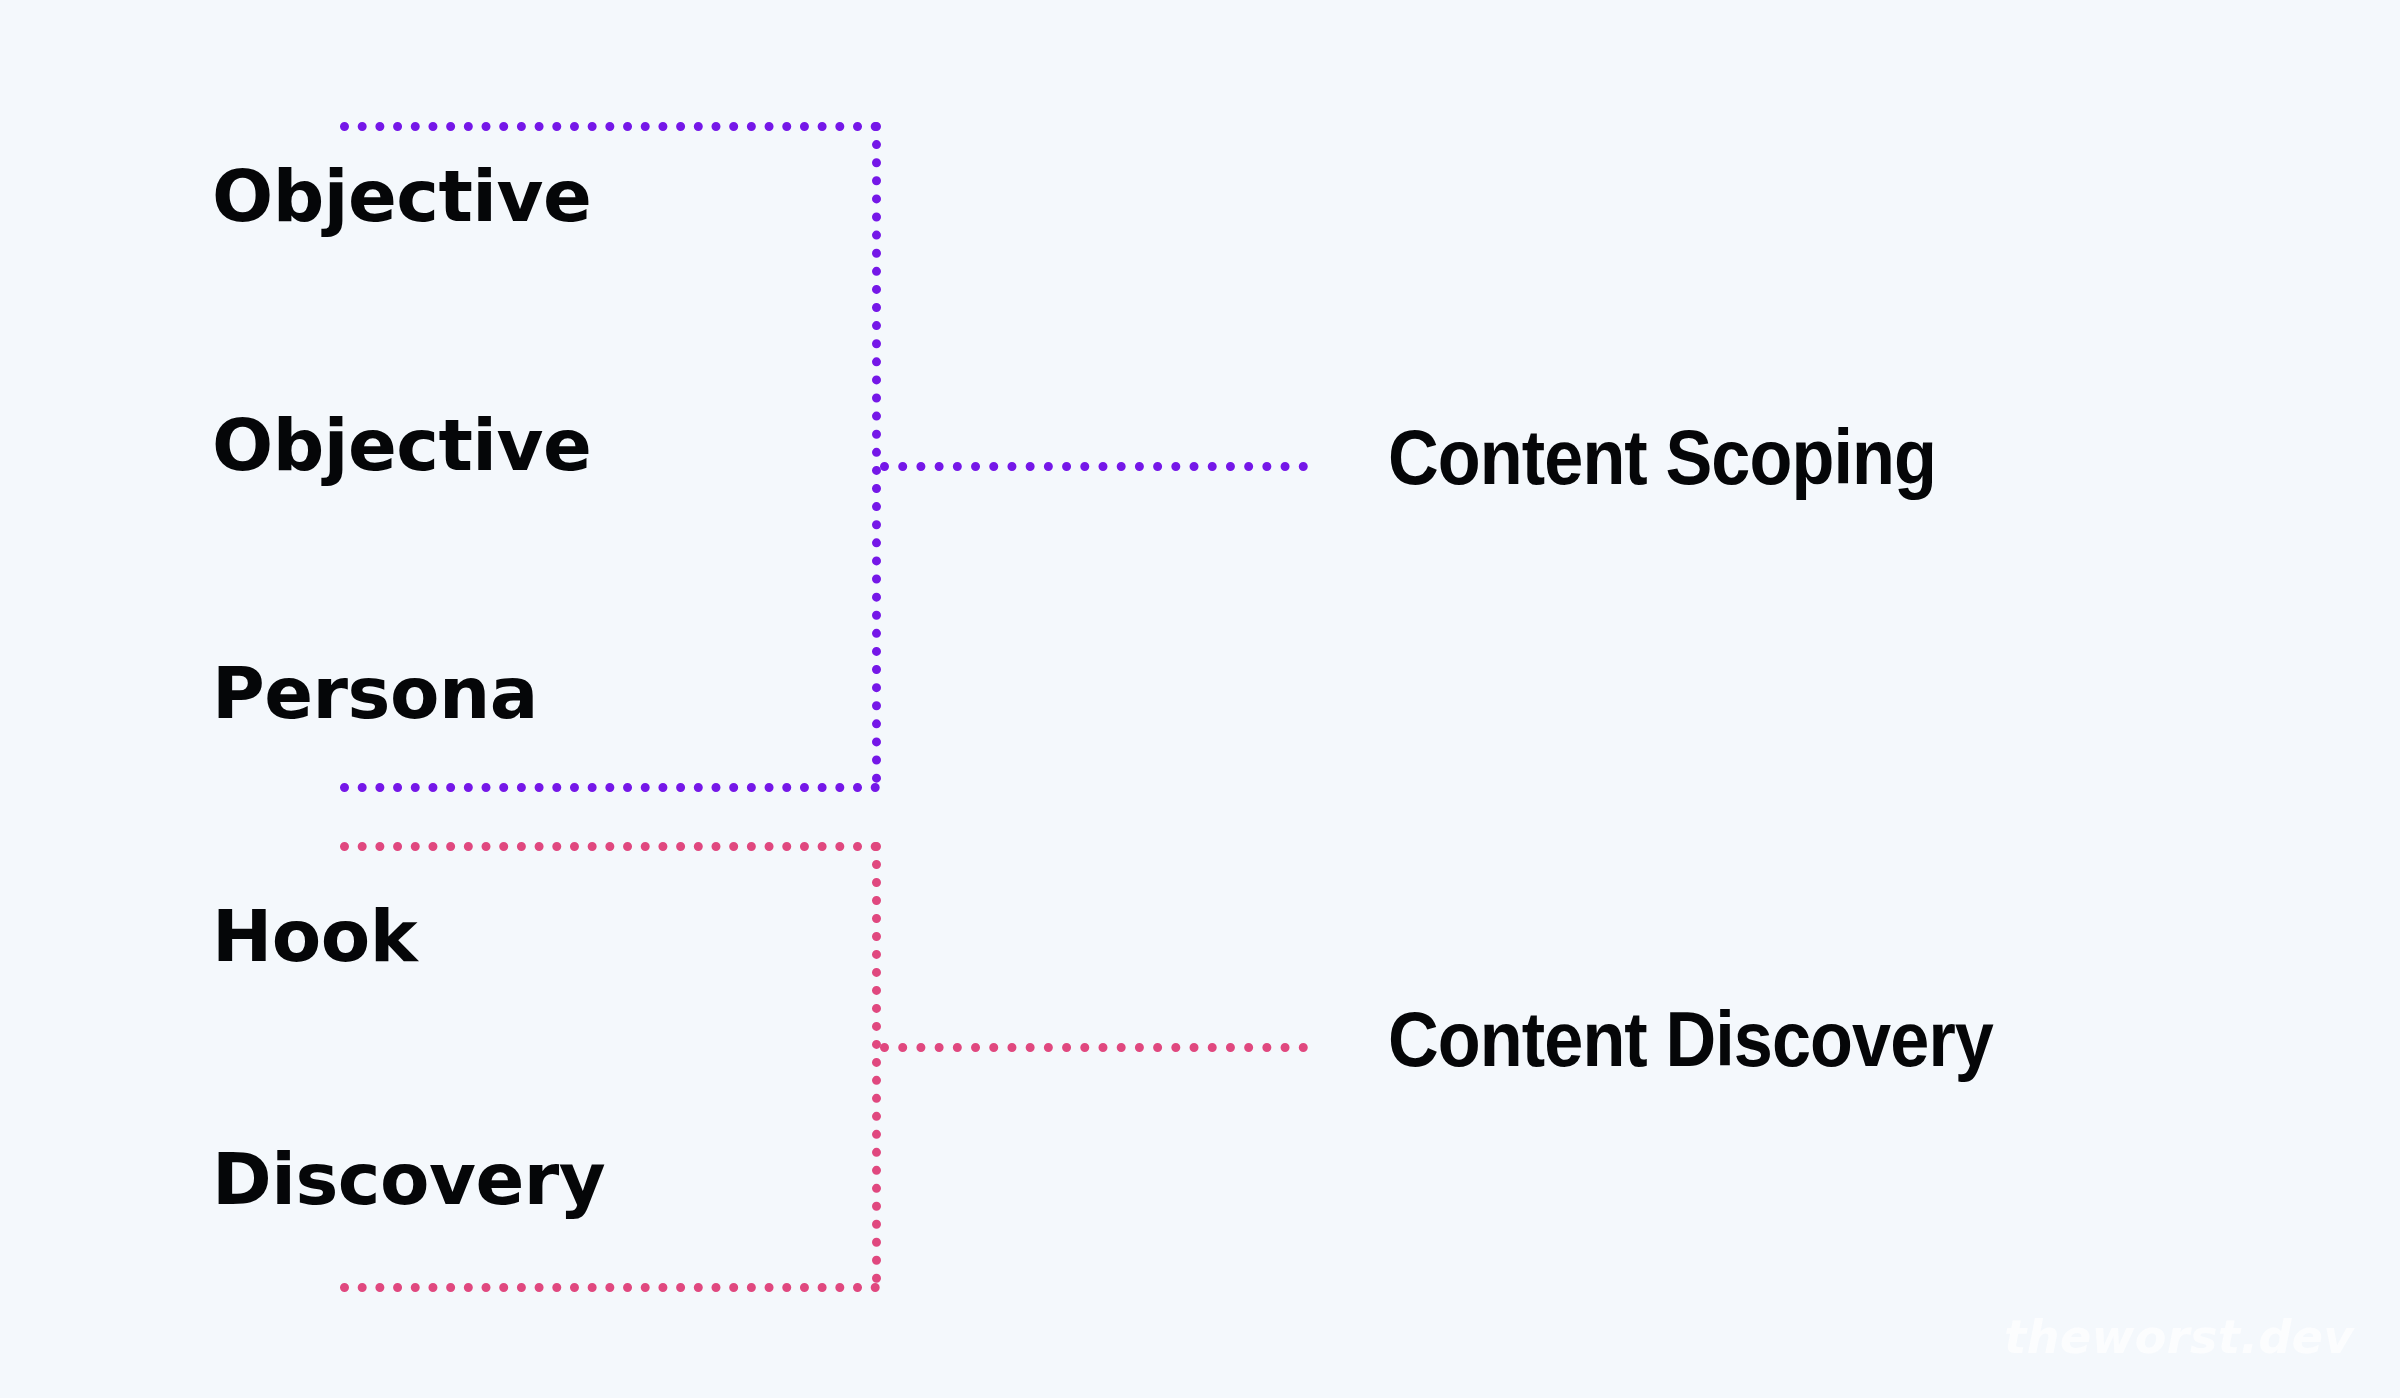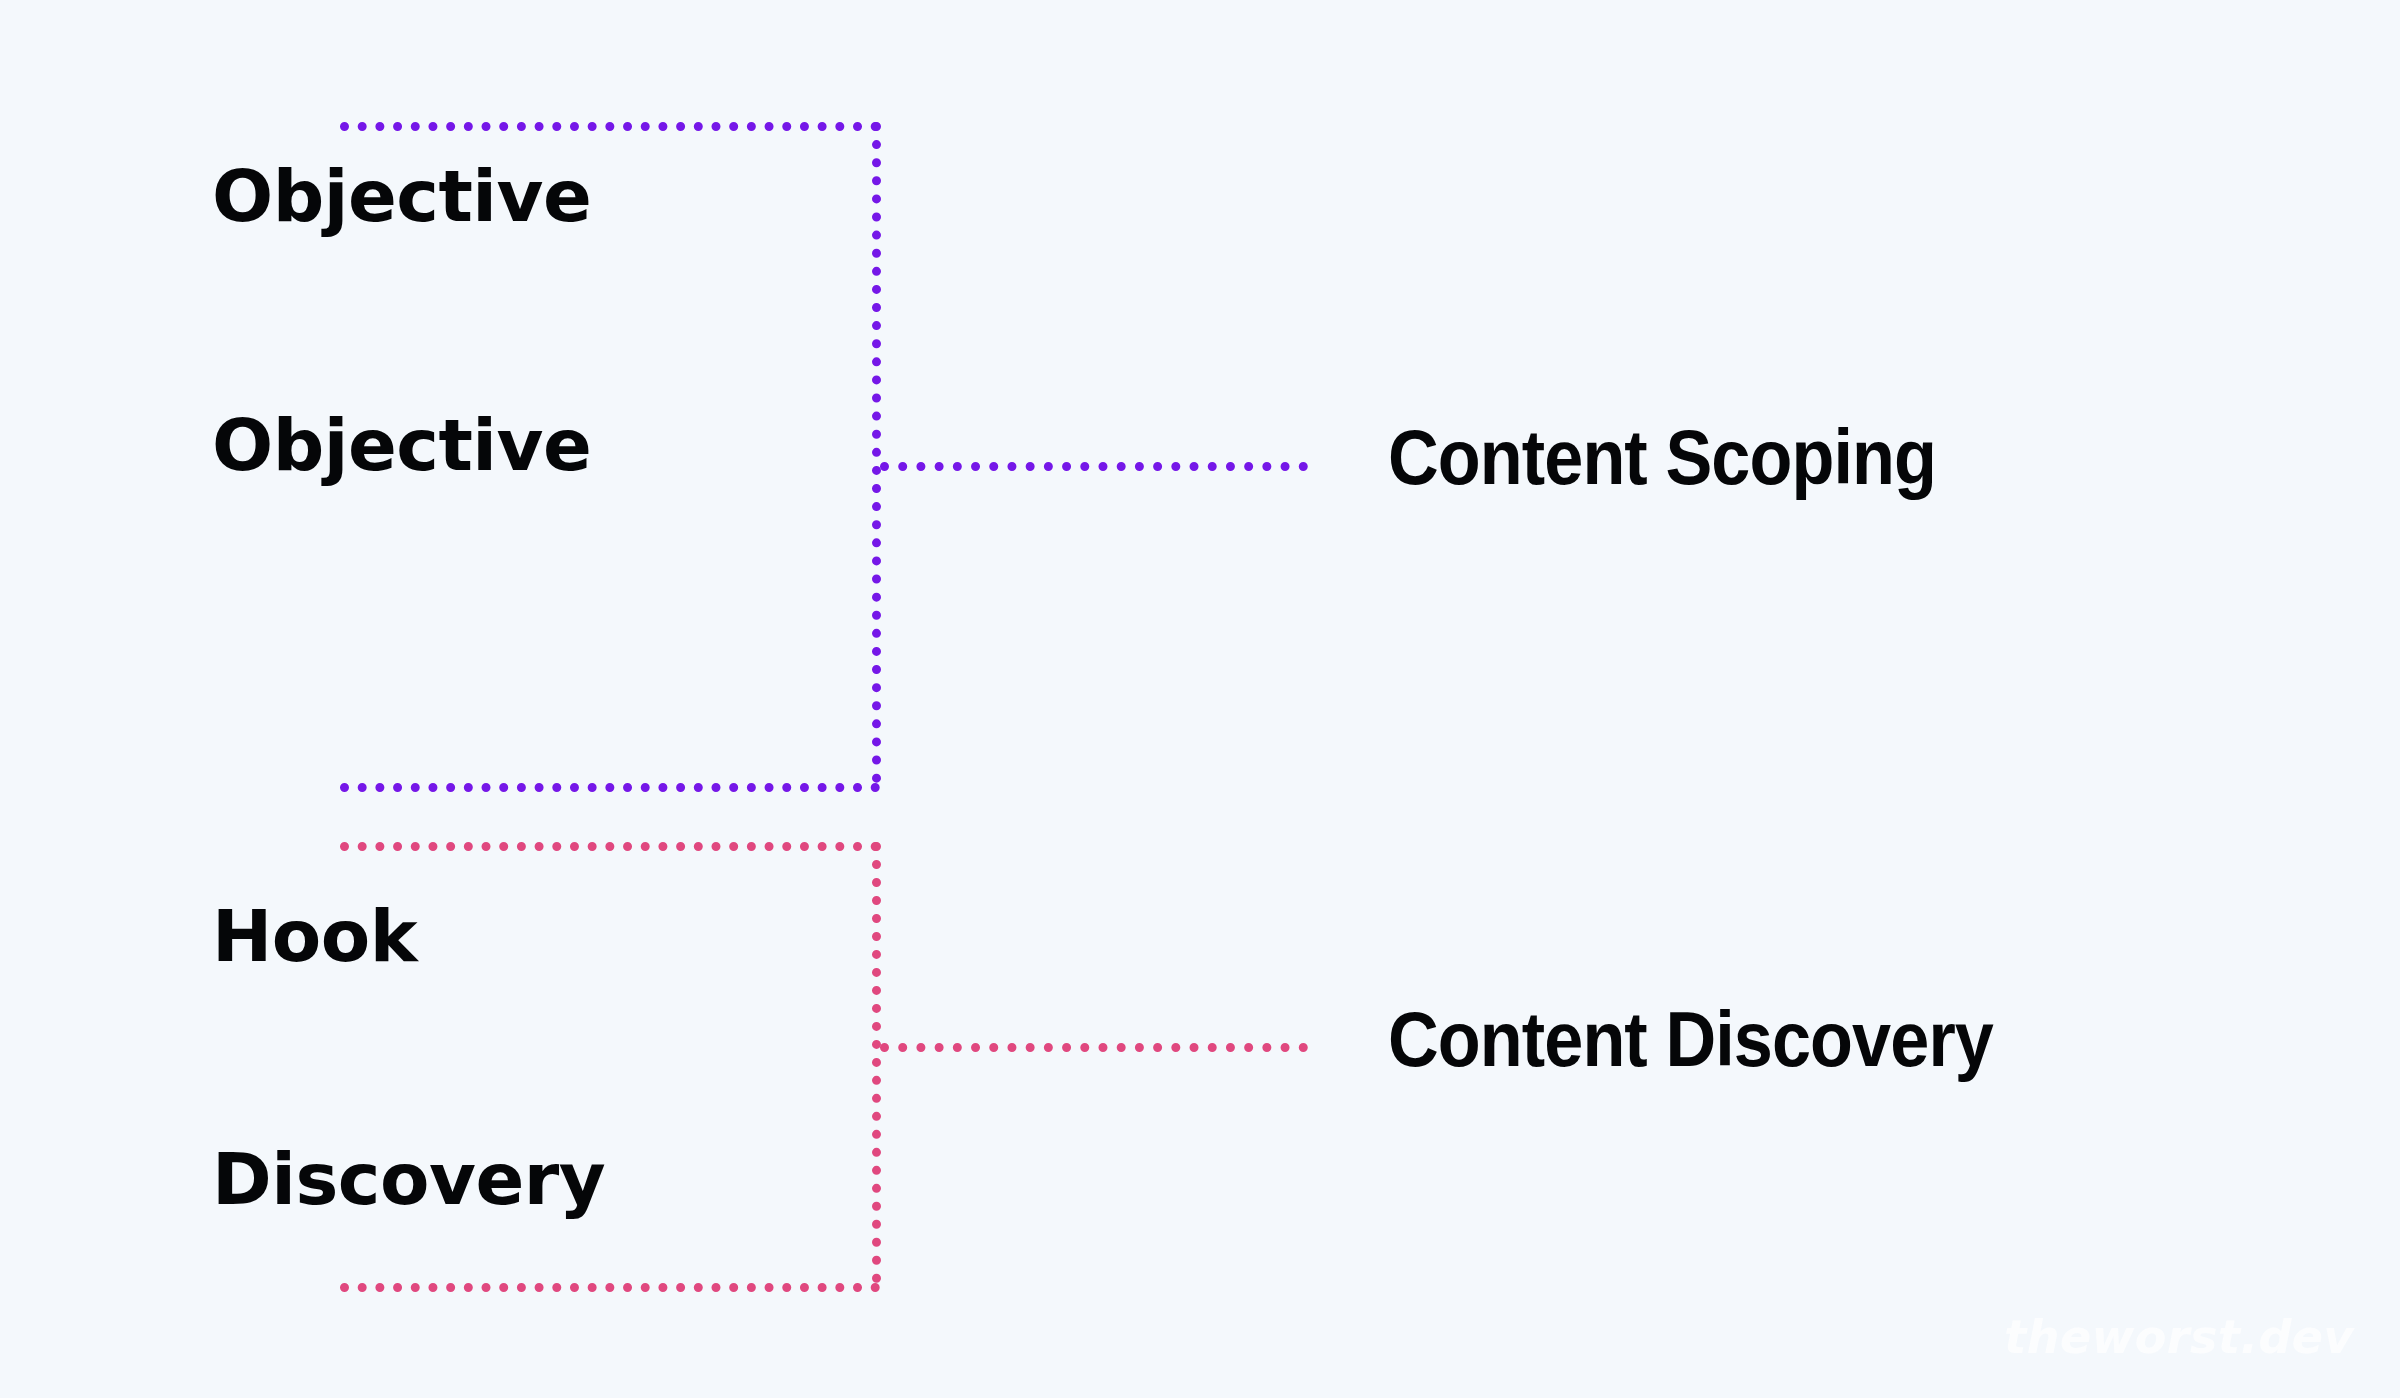--- a/index.html
+++ b/index.html
@@ -96,20 +96,21 @@
   <div class="dotline-v pink-stroke" style="left:872px; top:842px; height:441px;"></div>
 
   <div class="dotline-h pink-stroke" style="left:340px; top:1283px; width:540px;"></div>
 
   <div class="dotline-h pink-stroke" style="left:880px; top:1043px; width:428px;"></div>
 
   <div class="item-label" style="left:212px; top:160px;">Objective</div>
 
   <div class="item-label" style="left:212px; top:409px;">Objective</div>
 
+  <div class="item-label" style="left:212px; top:657px;">Persona</div>
 
   <div class="item-label" style="left:212px; top:900px;text-align:right;">Hook</div>
 
   <div class="item-label" style="left:212px; top:1143px;">Discovery</div>
 
   <div class="group-label" style="left:1388px; top:418px;">Content Scoping</div>
 
   <div class="group-label" style="left:1388px; top:1000px;">Content Discovery</div>
 
   <div id="watermark">theworst.dev</div>

